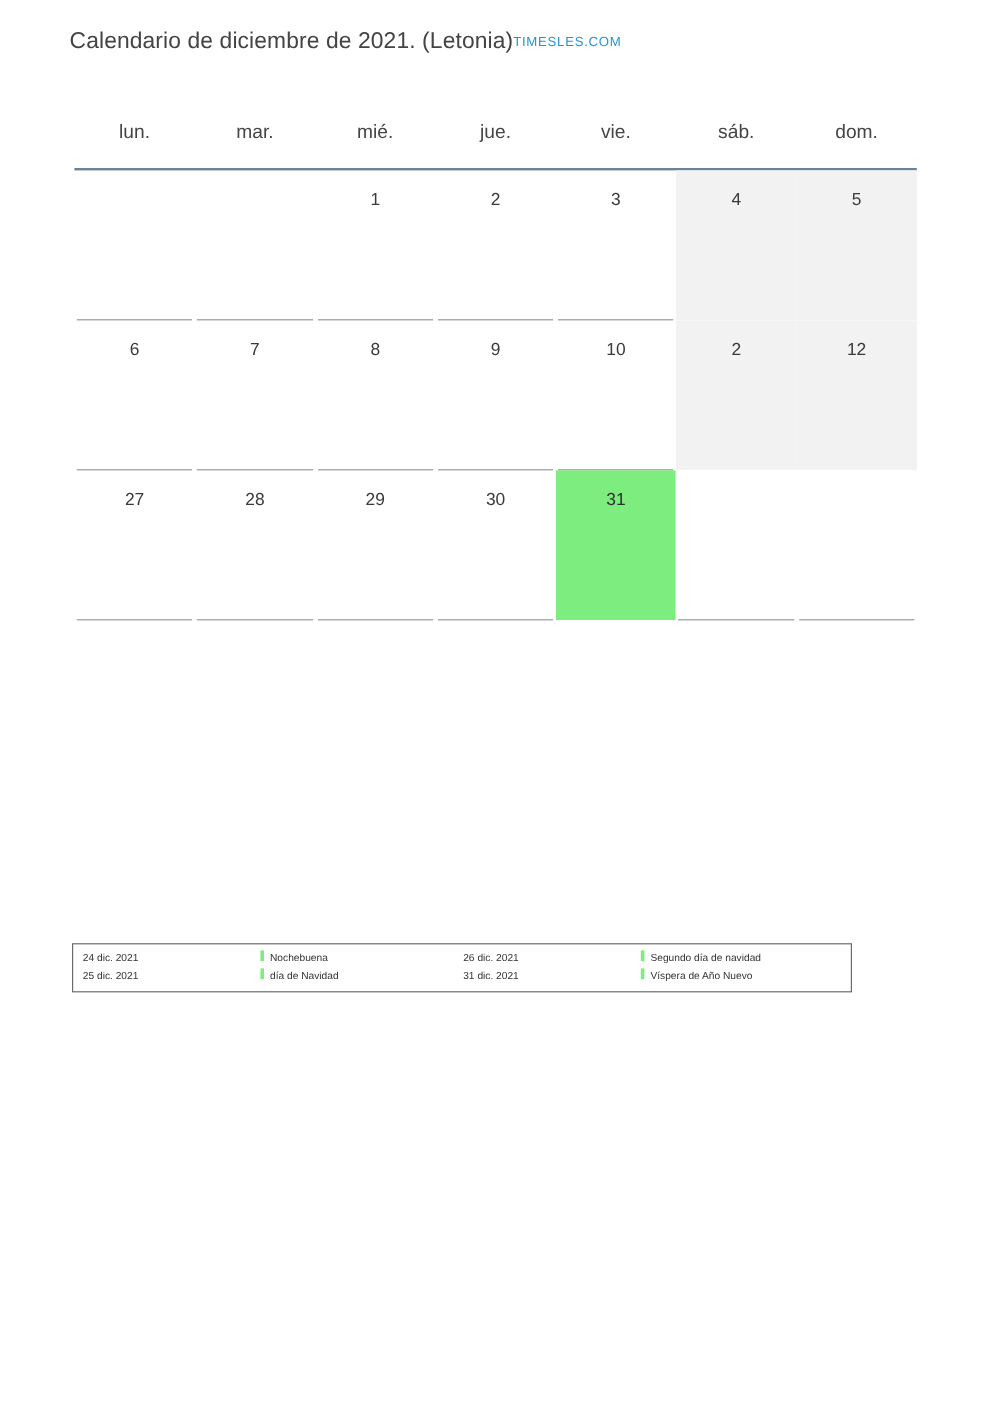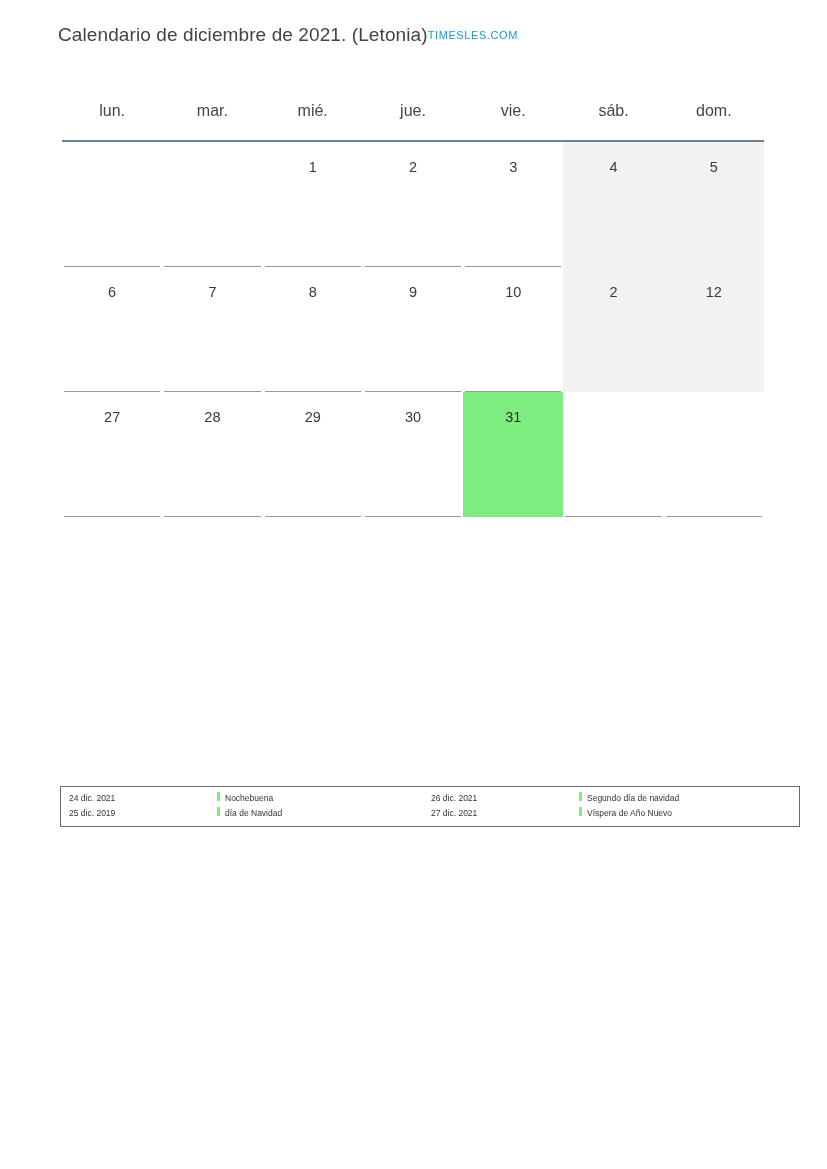--- a/index.html
+++ b/index.html
@@ -112,21 +112,21 @@
   }
   td.empty {
     background: transparent;
   }
 
   
   .legend {
     position: absolute;
     top: 786px;
     left: 60px;
-    width: 740px;
+    width: 650px;
     border: 1px solid #6b6b6b;
     box-sizing: border-box;
     padding: 5px 6px 6px 8px;
   }
   .legend-grid {
     display: grid;
     grid-template-columns: 148px 1fr 148px 1fr;
     row-gap: 2px;
     column-gap: 0;
   }
@@ -266,26 +266,26 @@
       <div class="legend-name">
         <span class="swatch"></span>
         <span>Nochebuena</span>
       </div>
       <div class="legend-date">26 dic. 2021</div>
       <div class="legend-name">
         <span class="swatch"></span>
         <span>Segundo día de navidad</span>
       </div>
 
-      <div class="legend-date">25 dic. 2019</div>
+      <div class="legend-date">25 dic. 2021</div>
       <div class="legend-name">
         <span class="swatch"></span>
         <span>día de Navidad</span>
       </div>
-      <div class="legend-date">27 dic. 2021</div>
+      <div class="legend-date">31 dic. 2021</div>
       <div class="legend-name">
         <span class="swatch"></span>
         <span>Víspera de Año Nuevo</span>
       </div>
     </div>
   </div>
 
 </div>
 
 </body></html>

